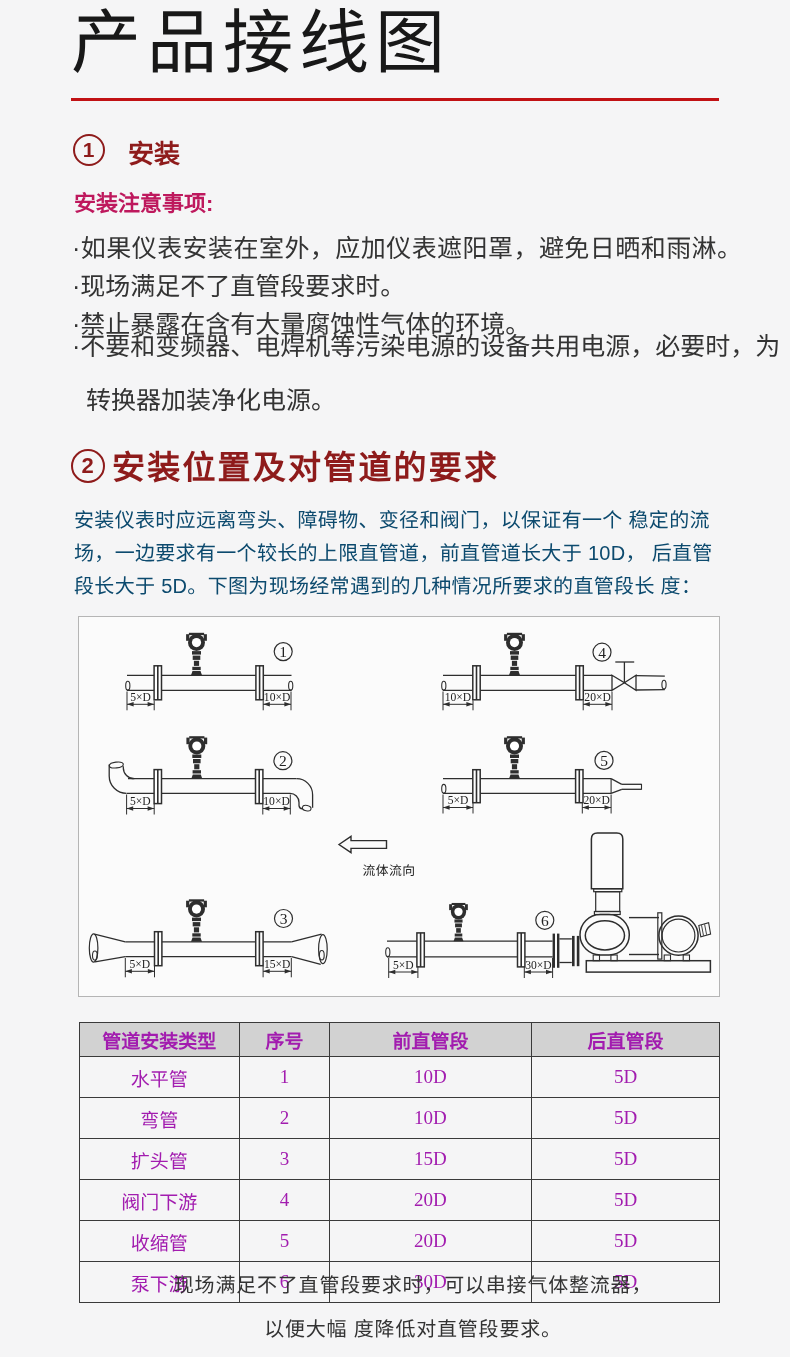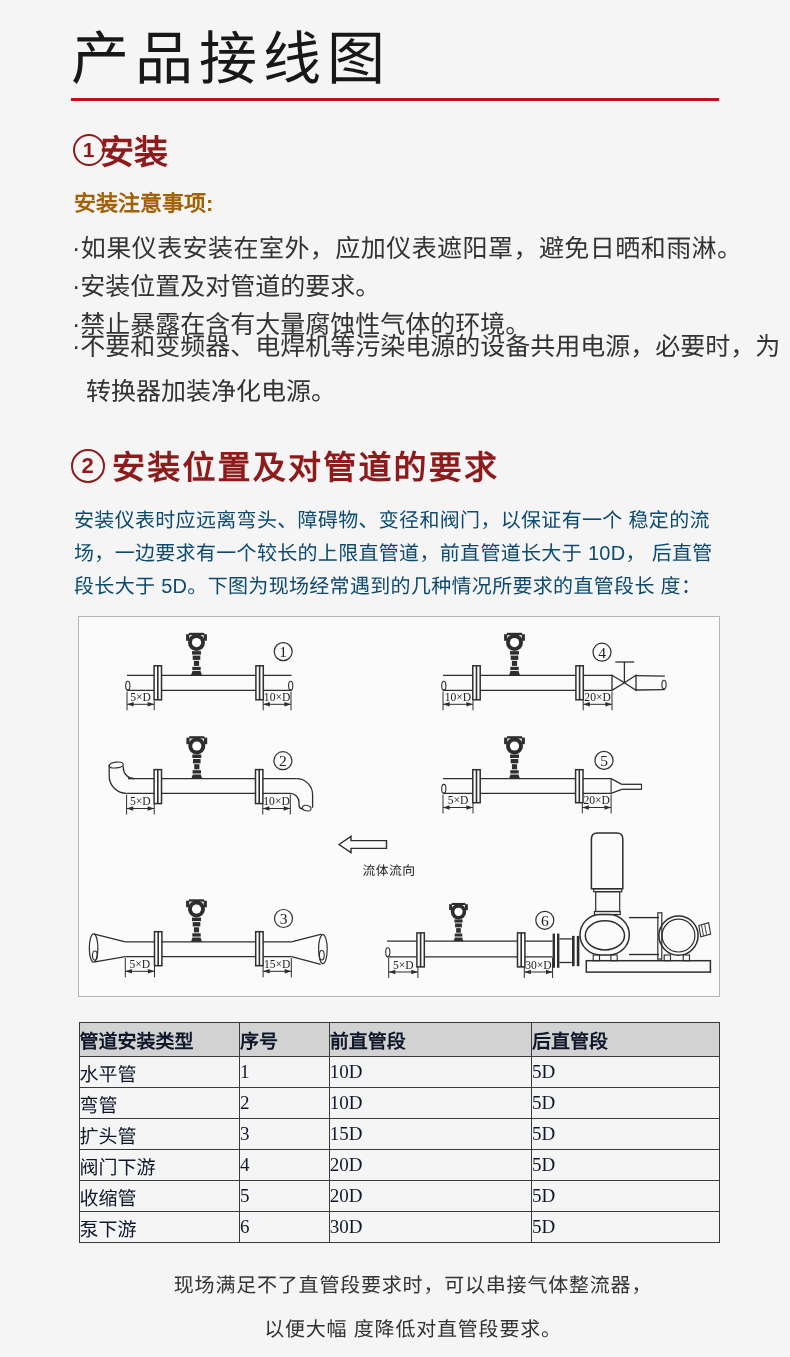--- a/index.html
+++ b/index.html
@@ -1,46 +1,46 @@
 <!DOCTYPE html>
 <html lang="zh-CN"><head>
 <meta charset="utf-8">
 <style>
 html,body{margin:0;padding:0}
 body{width:790px;height:1357px;background:#f5f5f6;position:relative;overflow:hidden;
      font-family:"Liberation Sans",sans-serif;-webkit-font-smoothing:antialiased}
 .abs{position:absolute}
-.title{left:71px;top:30px;font-size:58px;font-weight:400;color:#181818;letter-spacing:6px;line-height:1}
+.title{left:71px;top:8px;font-size:70px;font-weight:400;color:#181818;letter-spacing:6px;line-height:1}
 .rule{left:71px;top:98px;width:648px;height:3px;background:#c11114}
 .h2{font-size:33px;font-weight:bold;color:#8e1b1b;line-height:1}
 .circ{position:absolute;box-sizing:border-box;border:2.4px solid #8e1b1b;border-radius:50%;
       text-align:center;font-weight:bold;letter-spacing:0}
-.bold1{left:74px;top:185px;font-size:22px;font-weight:bold;color:#a16207}
+.bold1{left:74px;top:185px;font-size:22px;font-weight:bold;color:#be185d}
 .bl{left:72px;font-size:25px;color:#333;line-height:24px;white-space:pre}
 .para{left:74px;top:504px;font-size:20px;color:#0c4a6e;line-height:33.2px;letter-spacing:0.32px;white-space:pre}
 .diag{position:absolute;left:78px;top:616px;background:#fbfbfb;border:1px solid #b5b5b5}
 table.t{position:absolute;left:78.5px;top:1022px;border-collapse:collapse;table-layout:fixed;
-        font-family:"Liberation Serif",serif;color:#0f172a;}
+        font-family:"Liberation Serif",serif;color:#a21caf;text-align:center}
 table.t td{border:1.2px solid #3a3a3a;padding:0;font-size:19px}
-table.t tr{height:31px}
+table.t tr{height:41px}
 table.t tr.hd{height:34px}
 table.t tr.hd td{background:#d2d2d2;font-weight:600}
 .foot{left:29px;top:1264px;width:768px;text-align:center;font-size:20px;color:#333;line-height:43.5px;letter-spacing:0.8px;white-space:pre}
 </style>
 </head>
 <body>
 <div class="abs title">产品接线图</div>
 <div class="abs rule"></div>
-<div class="abs h2" style="left:72px;top:135px"><span class="circ" style="left:0.5px;top:-1.5px;width:32px;height:32px;font-size:21px;line-height:27px">1</span><span style="margin-left:28px;font-size:34px">安装</span></div>
+<div class="abs h2" style="left:72px;top:135px"><span class="circ" style="left:0.5px;top:-1.5px;width:32px;height:32px;font-size:21px;line-height:27px">1</span><span style="margin-left:56px;font-size:26px">安装</span></div>
 <div class="abs bold1">安装注意事项:</div>
 <div class="abs bl" style="top:235.8px;letter-spacing:0.45px">·如果仪表安装在室外，应加仪表遮阳罩，避免日晒和雨淋。</div>
-<div class="abs bl" style="top:273.6px">·安装位置及对管道的要求。</div>
+<div class="abs bl" style="top:273.6px">·现场满足不了直管段要求时。</div>
 <div class="abs bl" style="top:311.5px">·禁止暴露在含有大量腐蚀性气体的环境。</div>
 <div class="abs bl" style="top:334px">·不要和变频器、电焊机等污染电源的设备共用电源，必要时，为</div>
-<div class="abs bl" style="top:379px">  转换器加装净化电源。</div>
+<div class="abs bl" style="top:388px">  转换器加装净化电源。</div>
 <div class="abs h2" style="left:70px;top:451px"><span class="circ" style="left:0.5px;top:-2px;width:34px;height:34px;font-size:22px;line-height:29px">2</span><span style="margin-left:42px;letter-spacing:2.2px">安装位置及对管道的要求</span></div>
 <div class="abs para">安装仪表时应远离弯头、障碍物、变径和阀门，以保证有一个 稳定的流
 场，一边要求有一个较长的上限直管道，前直管道长大于 10D， 后直管
 段长大于 5D。下图为现场经常遇到的几种情况所要求的直管段长 度：</div>
 <svg class="diag" viewBox="78 616 639.5 379" width="639.5" height="379" xmlns="http://www.w3.org/2000/svg">
     <line x1="126" y1="674.3" x2="290.5" y2="674.3" stroke="#2e2e2e" stroke-width="1.3"></line>
 <line x1="126" y1="689.3" x2="290.5" y2="689.3" stroke="#2e2e2e" stroke-width="1.3"></line>
 <ellipse cx="126.8" cy="684.6999999999999" rx="2.1" ry="4.4" fill="none" stroke="#2e2e2e" stroke-width="1.1"></ellipse>
 <ellipse cx="289.7" cy="684.6999999999999" rx="2.1" ry="4.4" fill="none" stroke="#2e2e2e" stroke-width="1.1"></ellipse>
 <rect x="153.10000000000002" y="664.8" width="7.4" height="34" fill="#fff" stroke="#2e2e2e" stroke-width="1.5"></rect>

